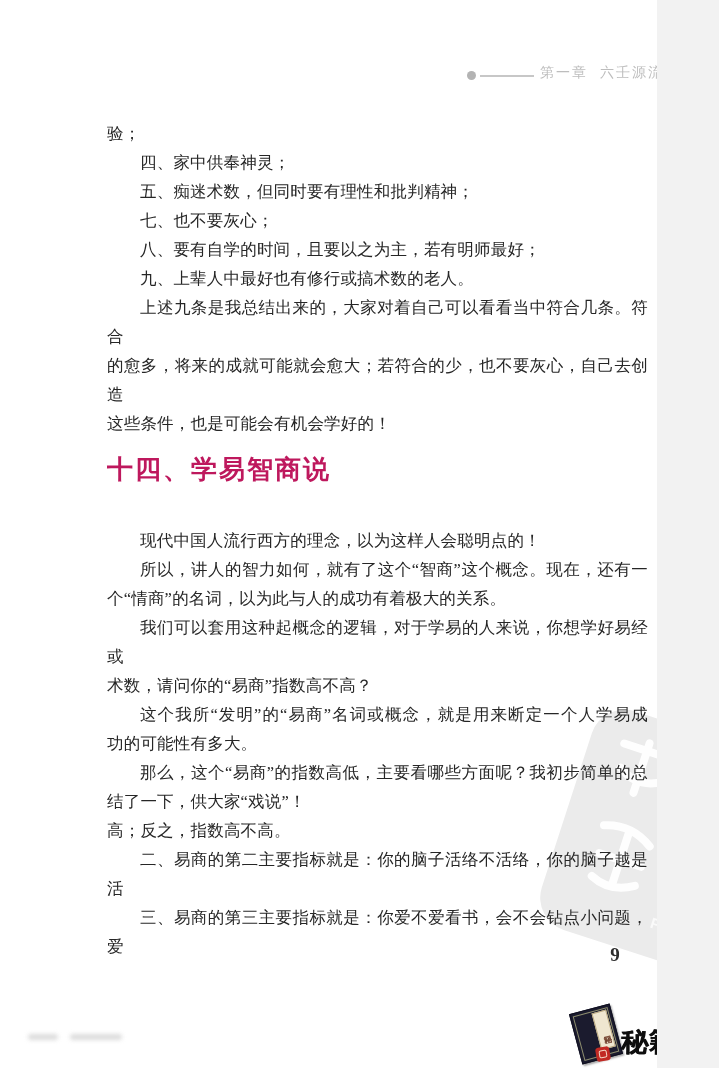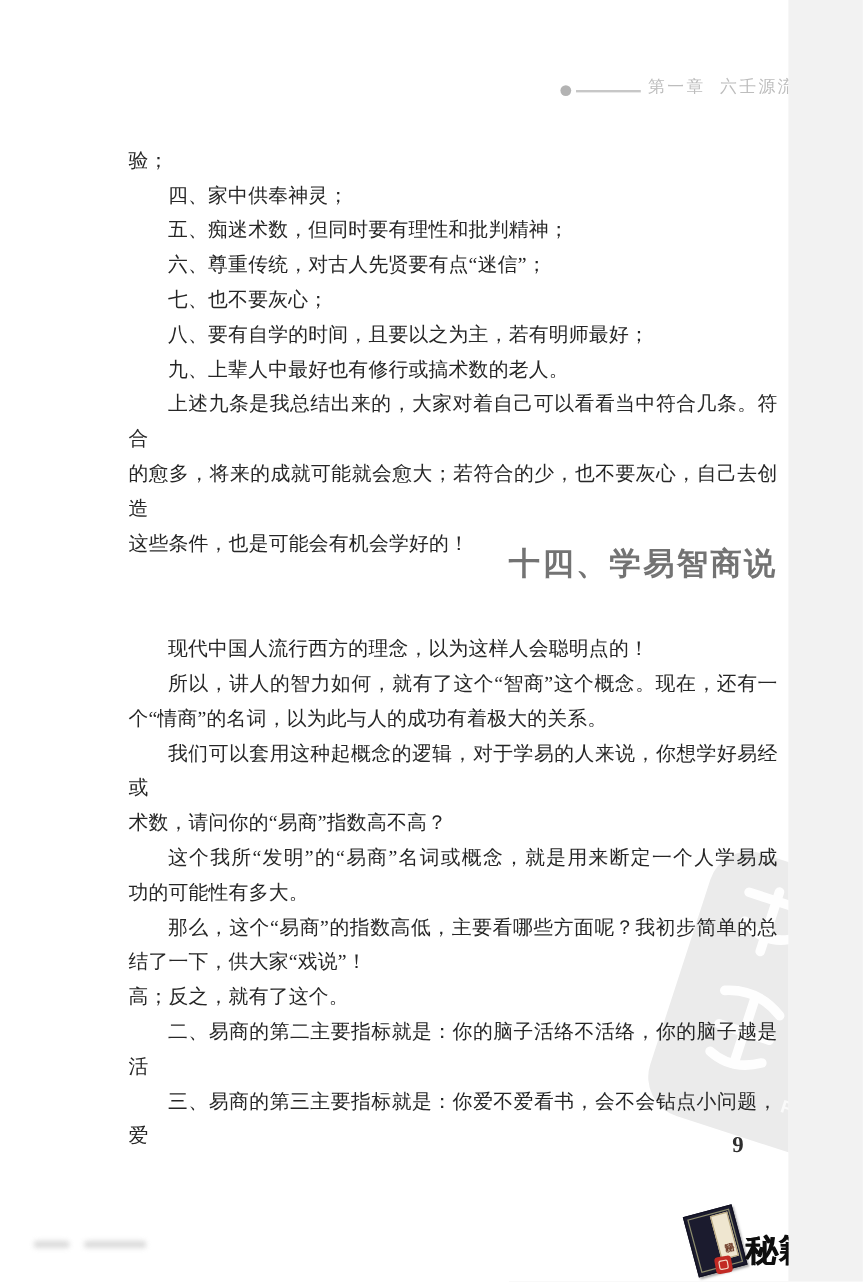--- a/index.html
+++ b/index.html
@@ -35,22 +35,22 @@
     letter-spacing:0.2px;
   }
   .block-a{top:119px;}
   .block-b{top:526px;}
   .ln{white-space:nowrap;}
   .ln.indent{text-indent:2em;}
   .ln.full{white-space:normal;text-align:justify;text-align-last:justify;}
 
   .section-heading{
     position:absolute;left:107px;top:452px;width:541px;z-index:2;
-    text-align:right;font-family:Liberation Sans, sans-serif;
-    font-weight:700;font-size:26px;letter-spacing:2px;color:#737373;
+    text-align:left;font-family:Liberation Sans, sans-serif;
+    font-weight:700;font-size:26px;letter-spacing:2px;color:#be185d;
   }
 
   .page-number{
     position:absolute;left:598px;top:944px;width:34px;z-index:3;
     text-align:center;font-weight:700;font-size:19px;color:#2e2e2e;
   }
 
   
   .stamp{
     position:absolute;left:562px;top:726px;width:200px;height:230px;
@@ -124,42 +124,41 @@
         <path d="M124,134 h48 M148,126 v58 M126,162 q24,14 46,0"></path>
       </g>
     </svg>
     <div class="pdg">PDG</div>
   </div>
 
   <div class="textblock block-a">
     <div class="ln">验；</div>
     <div class="ln indent">四、家中供奉神灵；</div>
     <div class="ln indent">五、痴迷术数，但同时要有理性和批判精神；</div>
-    <div class="ln indent">六、尊重传统，对古人先贤要有点“迷信”；</div>
     <div class="ln indent">七、也不要灰心；</div>
     <div class="ln indent">八、要有自学的时间，且要以之为主，若有明师最好；</div>
     <div class="ln indent">九、上辈人中最好也有修行或搞术数的老人。</div>
     <div class="ln indent full">上述九条是我总结出来的，大家对着自己可以看看当中符合几条。符合</div>
     <div class="ln full">的愈多，将来的成就可能就会愈大；若符合的少，也不要灰心，自己去创造</div>
     <div class="ln">这些条件，也是可能会有机会学好的！</div>
   </div>
 
   <div class="section-heading">十四、学易智商说</div>
 
   <div class="textblock block-b">
     <div class="ln indent">现代中国人流行西方的理念，以为这样人会聪明点的！</div>
     <div class="ln indent full">所以，讲人的智力如何，就有了这个“智商”这个概念。现在，还有一</div>
     <div class="ln">个“情商”的名词，以为此与人的成功有着极大的关系。</div>
     <div class="ln indent full">我们可以套用这种起概念的逻辑，对于学易的人来说，你想学好易经或</div>
     <div class="ln">术数，请问你的“易商”指数高不高？</div>
     <div class="ln indent full">这个我所“发明”的“易商”名词或概念，就是用来断定一个人学易成</div>
     <div class="ln">功的可能性有多大。</div>
     <div class="ln indent full">那么，这个“易商”的指数高低，主要看哪些方面呢？我初步简单的总</div>
     <div class="ln">结了一下，供大家“戏说”！</div>
-    <div class="ln">高；反之，就有了这个。</div>
+    <div class="ln">高；反之，指数高不高。</div>
     <div class="ln indent full">二、易商的第二主要指标就是：你的脑子活络不活络，你的脑子越是活</div>
     <div class="ln indent full">三、易商的第三主要指标就是：你爱不爱看书，会不会钻点小问题，爱</div>
   </div>
 
   <div class="page-number">9</div>
 
   <div class="smudge">
     <span class="s1"></span>
       <span class="s2"></span>
   </div>

